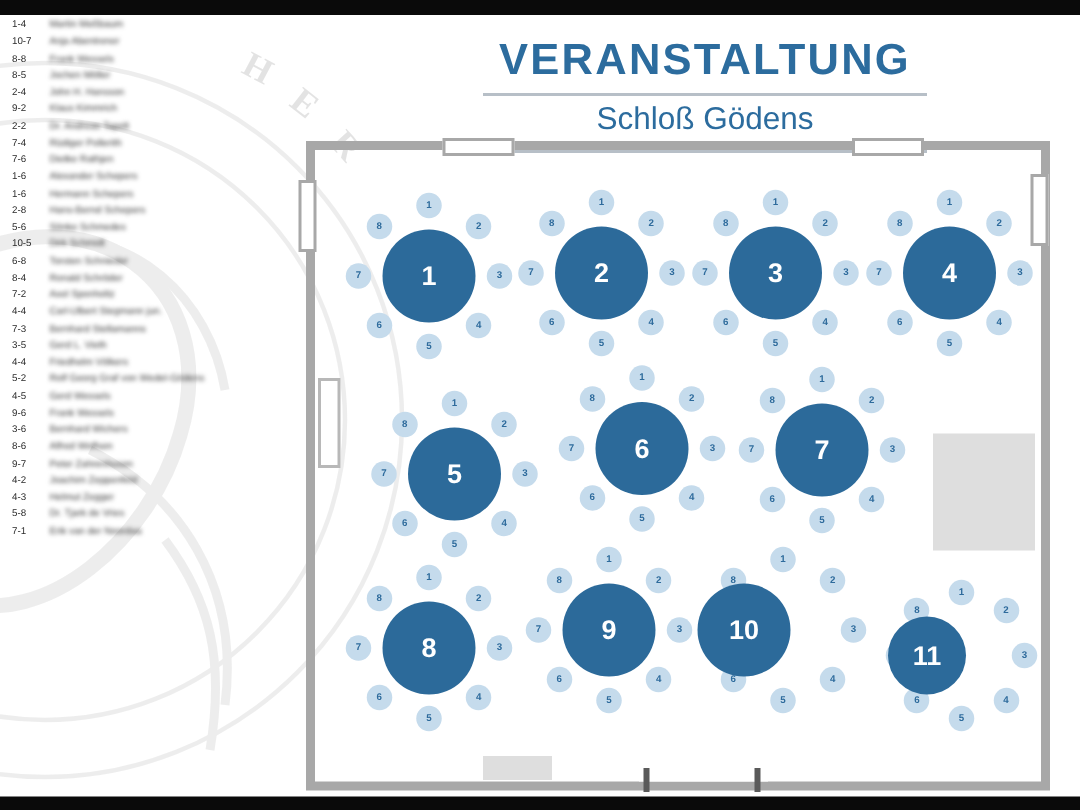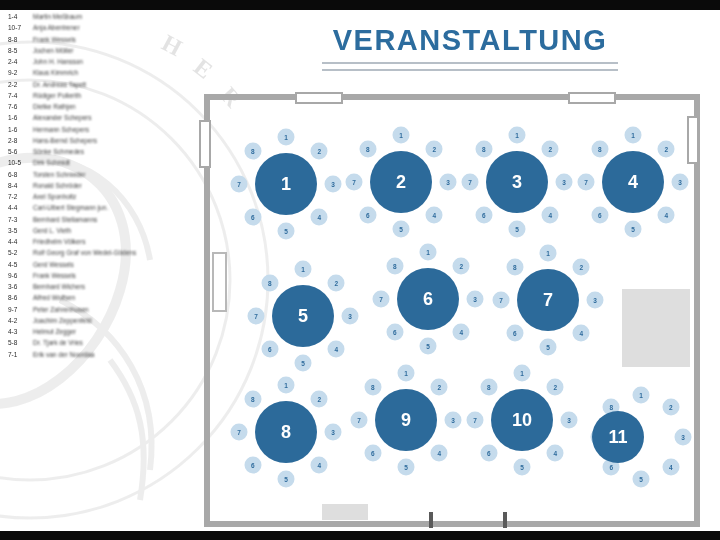--- a/index.html
+++ b/index.html
@@ -202,20 +202,21 @@
         <div class="g-row">
           <span class="g-code">7-1</span>
           <span class="g-name">Erik van der Noordaa</span>
         </div>
       </div>
   </div>
 
   <div class="title-block">
     <div class="title">VERANSTALTUNG</div>
     <div class="rule"></div>
+    <div class="subtitle">Schloß Gödens</div>
     <div class="rule"></div>
   </div>
 
   <div class="plan-layer">
     <div class="room"></div>
     <div class="win top1"></div>
     <div class="win top2"></div>
     <div class="win left1"></div>
     <div class="win right1"></div>
     <div class="radiator"></div>
@@ -307,21 +308,21 @@
         <div class="chair" style="left: 372.766px; top: 386.766px;">8</div>
         <div class="table-circle" style="height: 62px; width: 62px; left: 406px; top: 420px;">9</div>
         <div class="chair" style="left: 522px; top: 373px;">1</div>
         <div class="chair" style="left: 555.234px; top: 386.766px;">2</div>
         <div class="chair" style="left: 569px; top: 420px;">3</div>
         <div class="chair" style="left: 555.234px; top: 453.234px;">4</div>
         <div class="chair" style="left: 522px; top: 467px;">5</div>
         <div class="chair" style="left: 488.766px; top: 453.234px;">6</div>
         <div class="chair" style="left: 475px; top: 420px;">7</div>
         <div class="chair" style="left: 488.766px; top: 386.766px;">8</div>
-        <div class="table-circle" style="height: 62px; width: 62px; left: 522px; top: 420px;">10</div>
+        <div class="table-circle" style="height: 62px; width: 62px; left: 496px; top: 420px;">10</div>
         <div class="chair" style="left: 641px; top: 395px;">1</div>
         <div class="chair" style="left: 670.698px; top: 407.302px;">2</div>
         <div class="chair" style="left: 683px; top: 437px;">3</div>
         <div class="chair" style="left: 670.698px; top: 466.698px;">4</div>
         <div class="chair" style="left: 641px; top: 479px;">5</div>
         <div class="chair" style="left: 611.302px; top: 466.698px;">6</div>
         <div class="chair" style="left: 599px; top: 437px;">7</div>
         <div class="chair" style="left: 611.302px; top: 407.302px;">8</div>
         <div class="table-circle" style="height: 52px; width: 52px; font-size: 18px; left: 618px; top: 437px;">11</div>
       </div>

